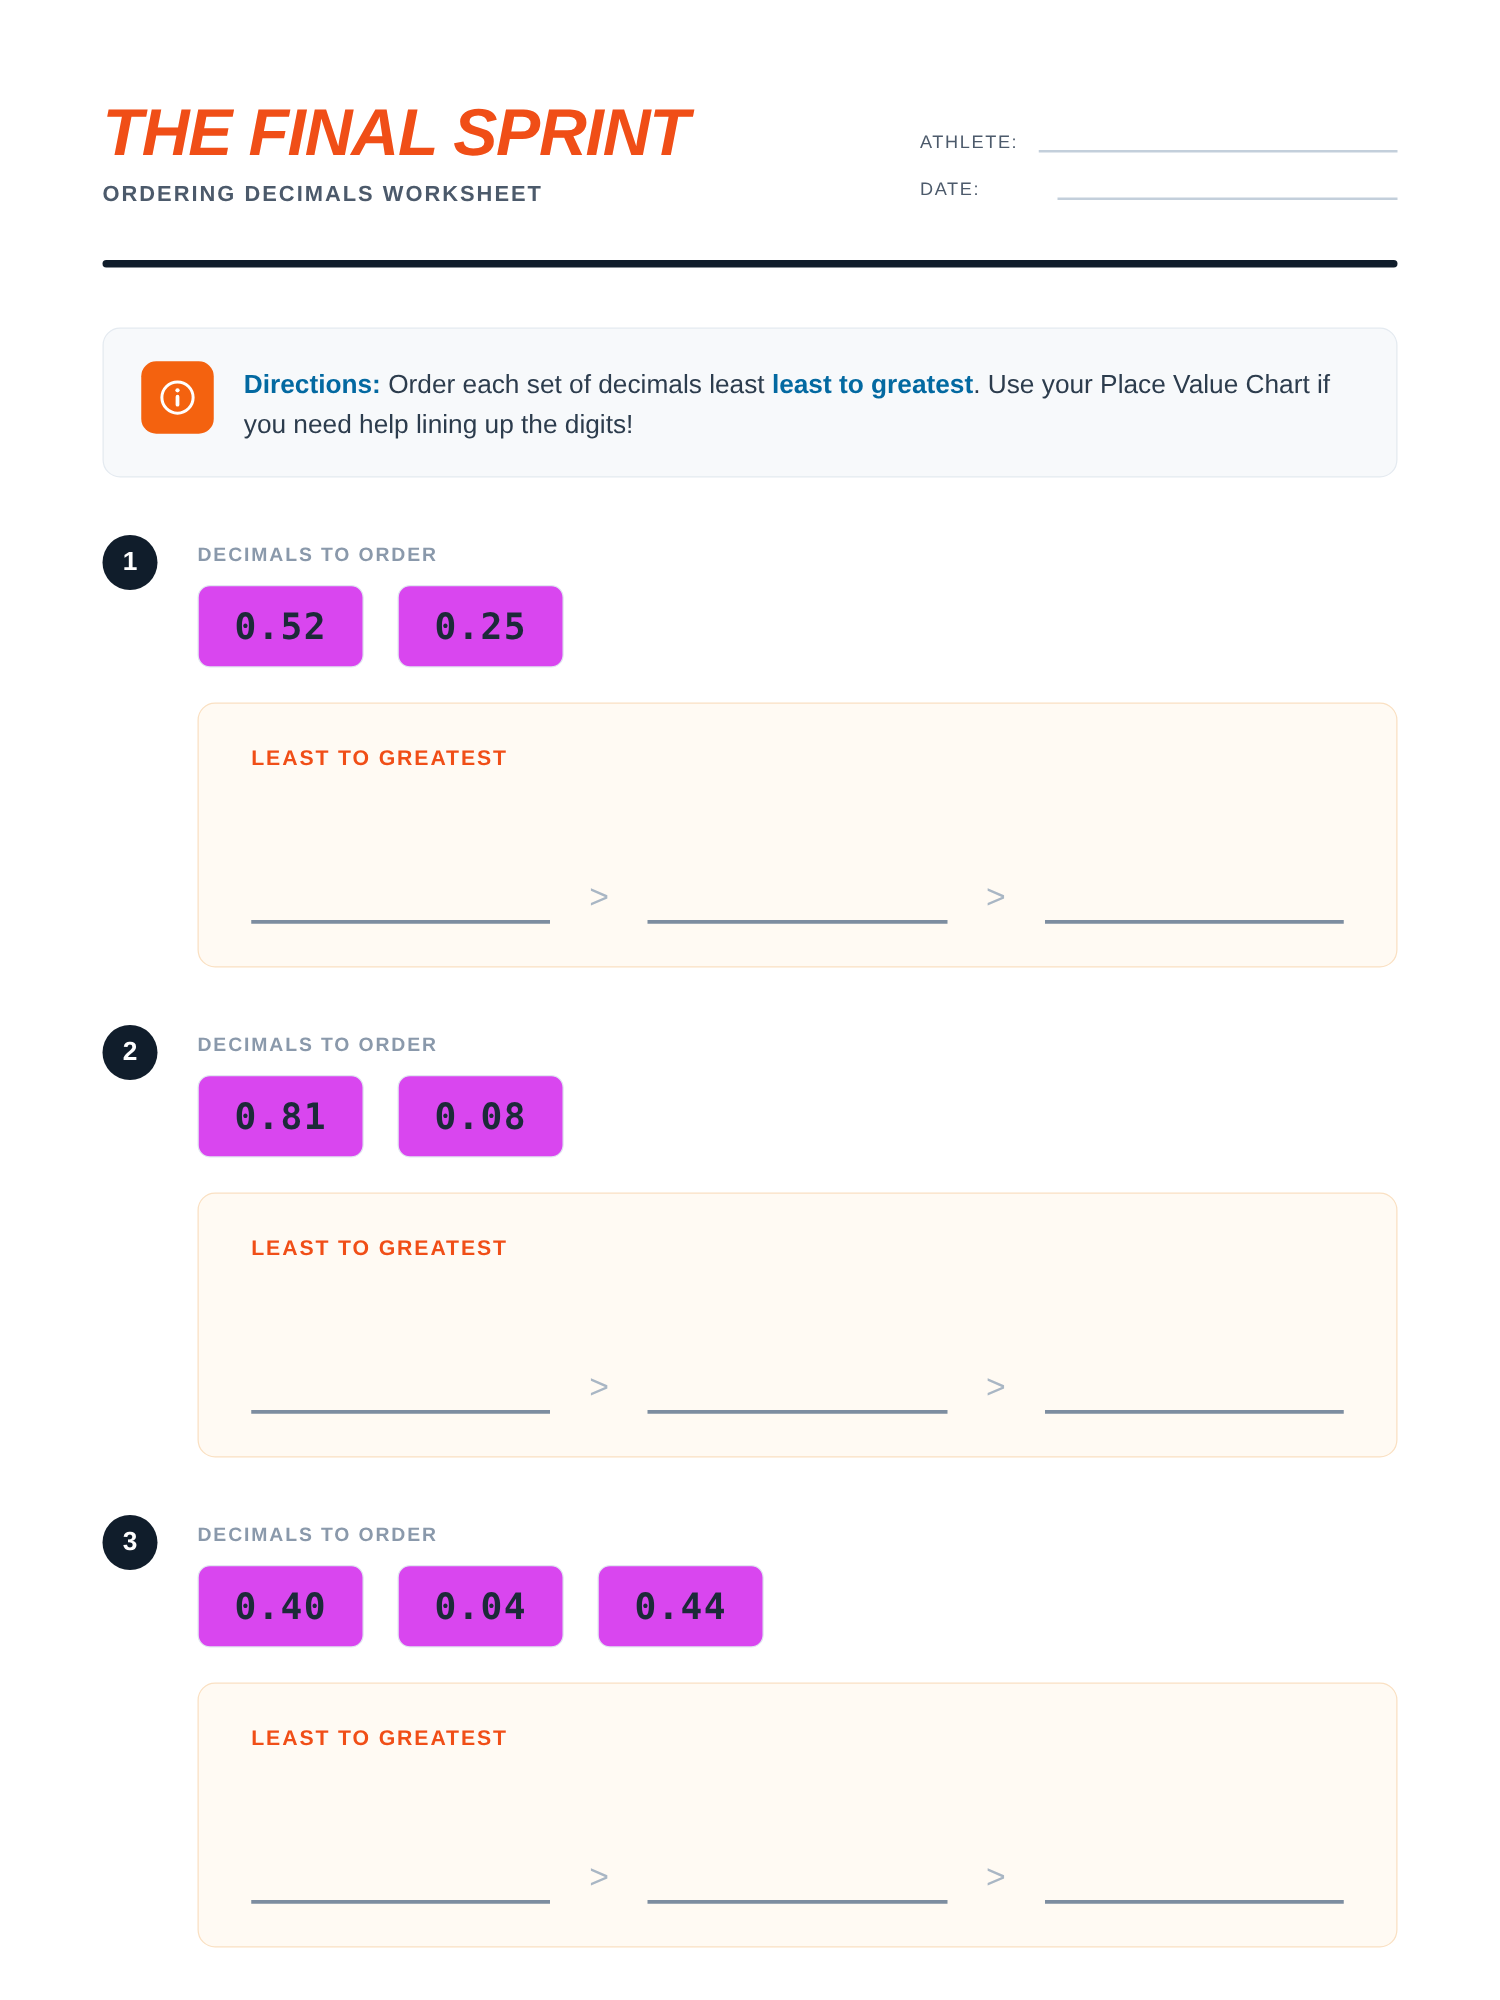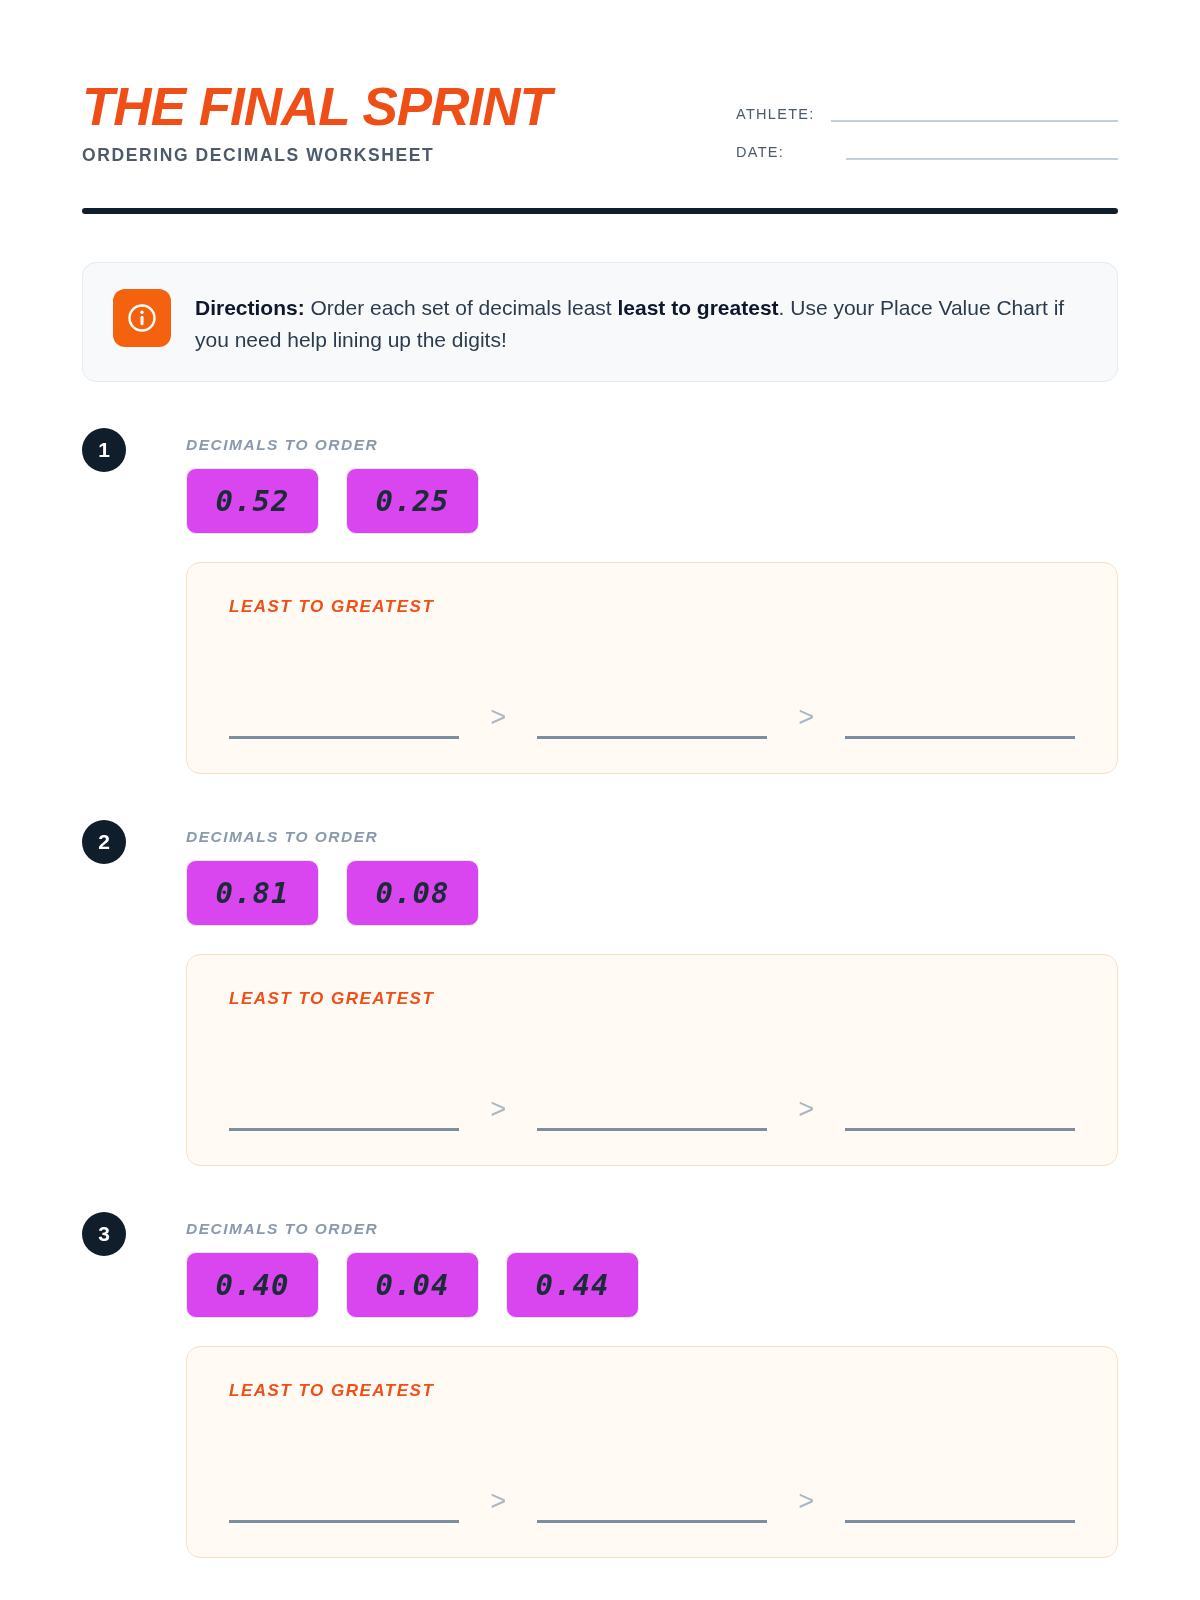--- a/index.html
+++ b/index.html
@@ -93,41 +93,41 @@
     align-items: center;
     justify-content: center;
   }
   .info-badge svg { display: block; }
   .directions-text {
     font-size: 21px;
     line-height: 1.5;
     color: #2c3c4d;
     padding-top: 3px;
   }
-  .directions-text b { font-weight: bold; color: #0f172a; }
+  .directions-text b { font-weight: bold; color: #0369a1; }
 
   
   .problem { position: relative; margin-top: 46px; }
   .problem:first-of-type { margin-top: 52px; }
   .num-badge {
     position: absolute;
     left: 0;
     top: 0;
     width: 44px;
     height: 44px;
     border-radius: 50%;
     background: #101d2b;
     color: #ffffff;
     font-size: 21px;
     font-weight: bold;
     display: flex;
     align-items: center;
     justify-content: center;
   }
-  .problem-body { margin-left: 104px; font-style: italic; }
+  .problem-body { margin-left: 76px; }
   .prompt-label {
     font-size: 15.5px;
     font-weight: bold;
     letter-spacing: 1.5px;
     color: #8a99ab;
     padding-top: 8px;
   }
   .chips {
     margin-top: 14px;
     display: flex;

